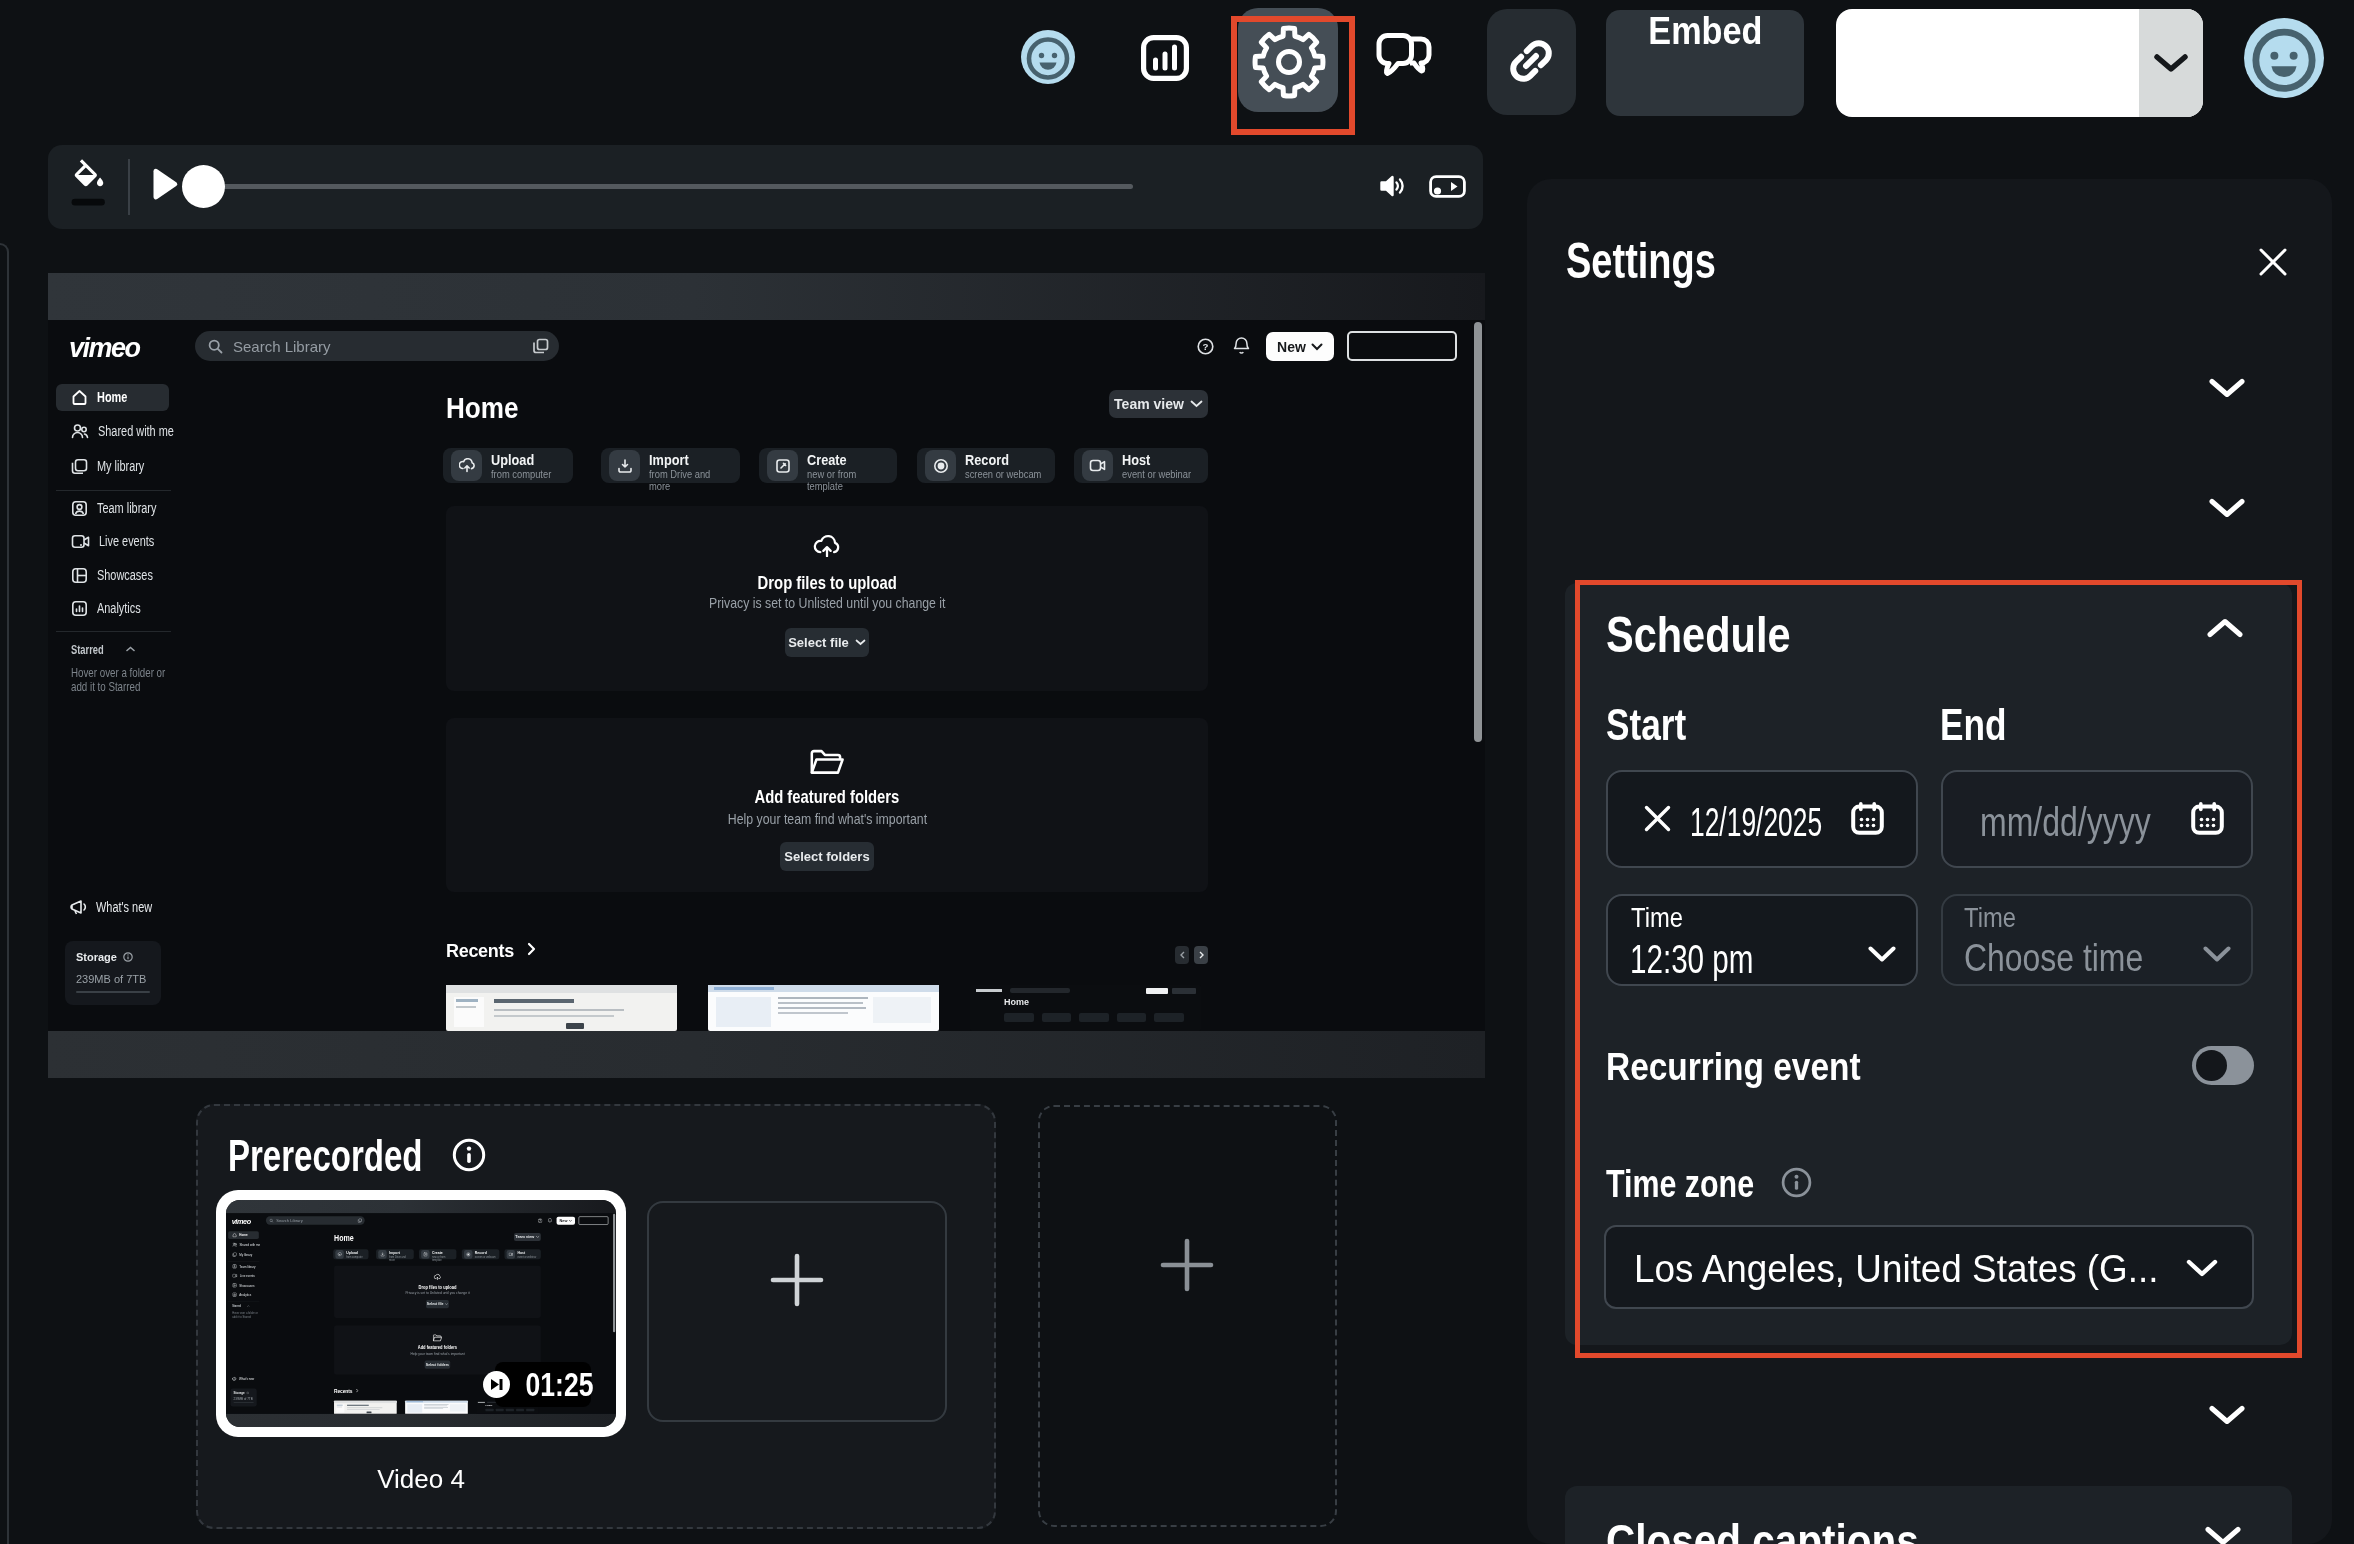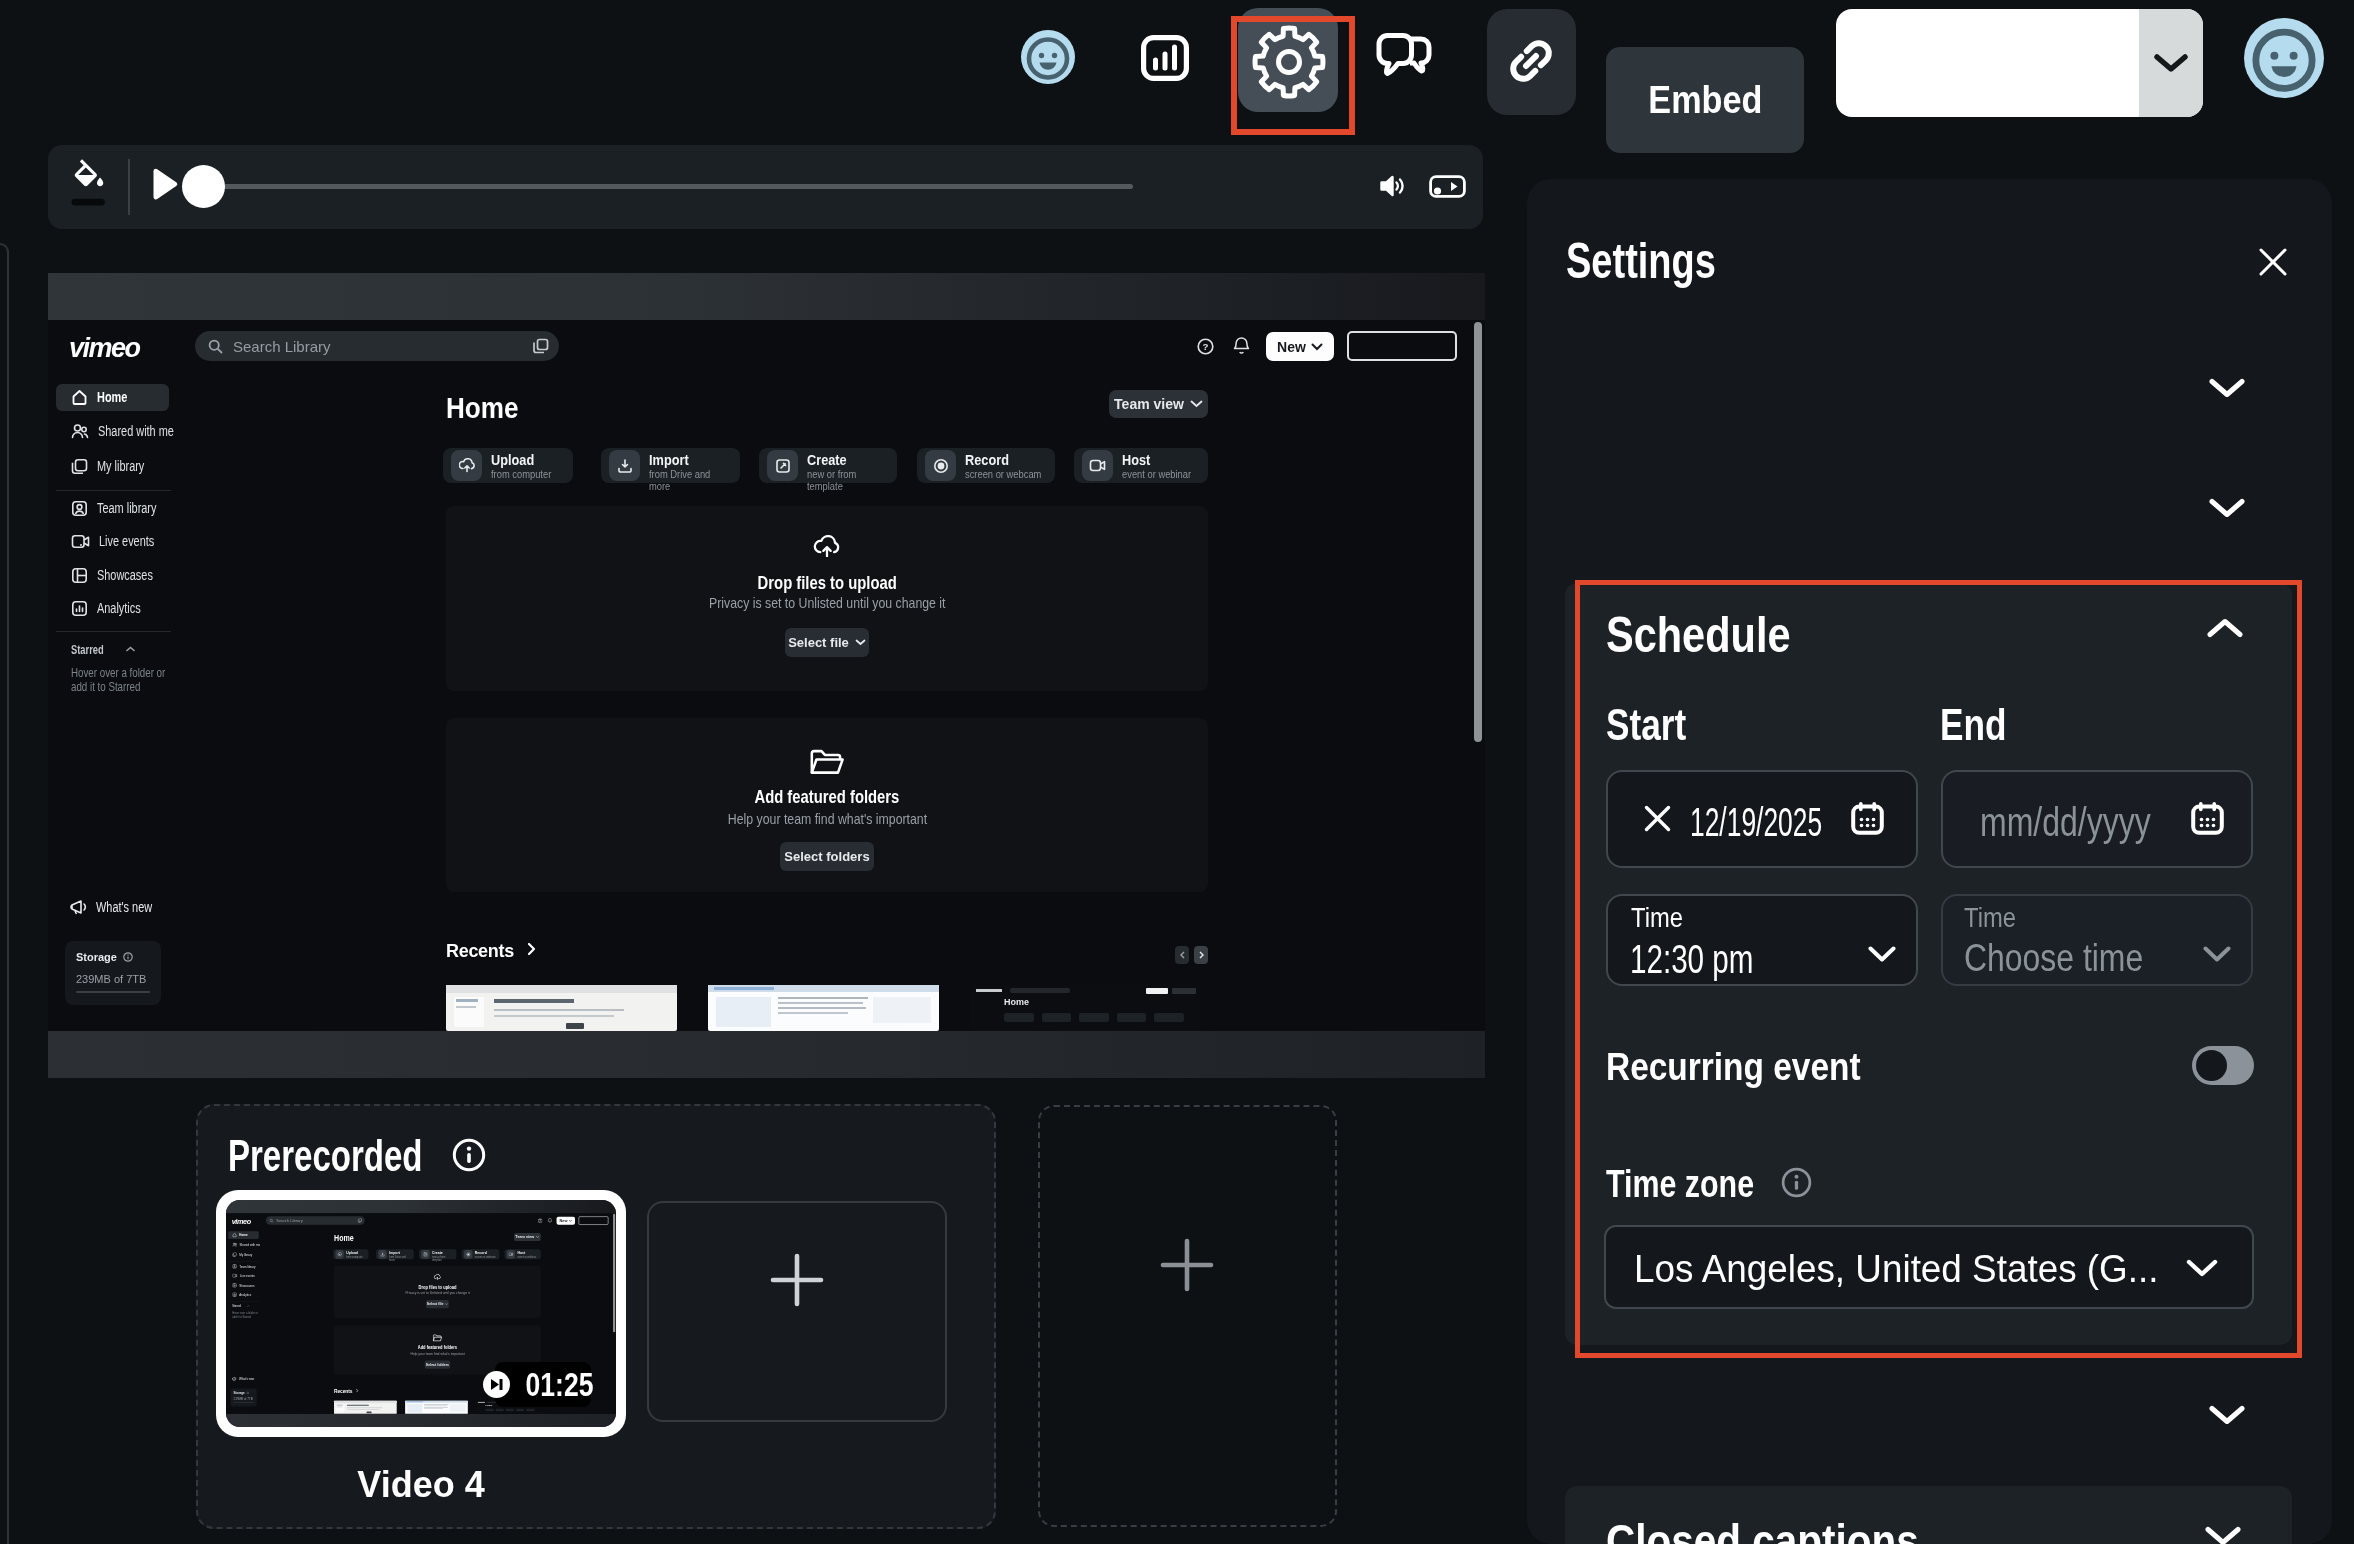--- a/index.html
+++ b/index.html
@@ -1,19 +1,19 @@
 <!DOCTYPE html>
 <html><head>
 <meta charset="utf-8">
 <style>
 html,body{margin:0;padding:0;background:#0e1114;}
 #root{position:relative;width:2354px;height:1544px;background:#0e1114;overflow:hidden;
   font-family:"Liberation Sans",sans-serif;color:#fff;}
 .abs{position:absolute;}
-.flex{display:flex;align-items:center;margin-top:37px;}
+.flex{display:flex;}
 svg{display:block;}
 
 
 .gearbtn{left:1238px;top:8px;width:100px;height:104px;background:#454e56;border-radius:20px;}
 .gearhl{left:1231px;top:16px;width:112px;height:107px;border:6px solid #e2492c;}
 .linkbtn{left:1487px;top:9px;width:89px;height:106px;background:#262c31;border-radius:20px;}
 .embed{left:1606px;top:10px;width:198px;height:106px;background:#2e353b;border-radius:14px;
   font-size:36px;font-weight:700;justify-content:center;}
 .unsch{left:1836px;top:9px;width:367px;height:108px;border-radius:16px;overflow:hidden;background:#fff;}
 .unsch .main{position:absolute;left:0;top:0;width:303px;height:108px;background:#fdfefe;color:#191c20;
@@ -707,21 +707,21 @@
 </div>
     </div>
 <div class="abs" id="badge">
 <svg width="27" height="27" viewBox="0 0 27 27">
         <circle cx="13.5" cy="13.5" r="13.5" fill="#fff"></circle>
         <path d="M8 8 l8 5.5 l-8 5.5 z" fill="#000"></path>
         <rect x="16.5" y="8" width="3" height="11" fill="#000"></rect>
       </svg>
 <span class="sx" style="transform:scaleX(0.78);transform-origin:50% 50%;font-size:34px;font-weight:700;">01:25</span>
     </div>
-<div class="abs" style="left:216px;top:1464px;width:410px;text-align:center;font-size:36px;font-weight:bold;">Video 4</div>
+<div class="abs" style="left:216px;top:1464px;width:410px;text-align:center;font-size:26px;">Video 4</div>
 <div class="abs" id="addvideo"></div>
 <div class="abs" style="left:770px;top:1253px;">
 <svg width="54" height="54" viewBox="0 0 54 54" stroke="#cfd3d6" stroke-width="4.6" stroke-linecap="round">
         <line x1="27" y1="3" x2="27" y2="51"></line>
         <line x1="3" y1="27" x2="51" y2="27"></line>
       </svg>
     </div>
 <div class="abs" id="addlive"></div>
 <div class="abs" style="left:1160px;top:1238px;">
 <svg width="54" height="54" viewBox="0 0 54 54" stroke="#8a9096" stroke-width="4.6" stroke-linecap="round">

